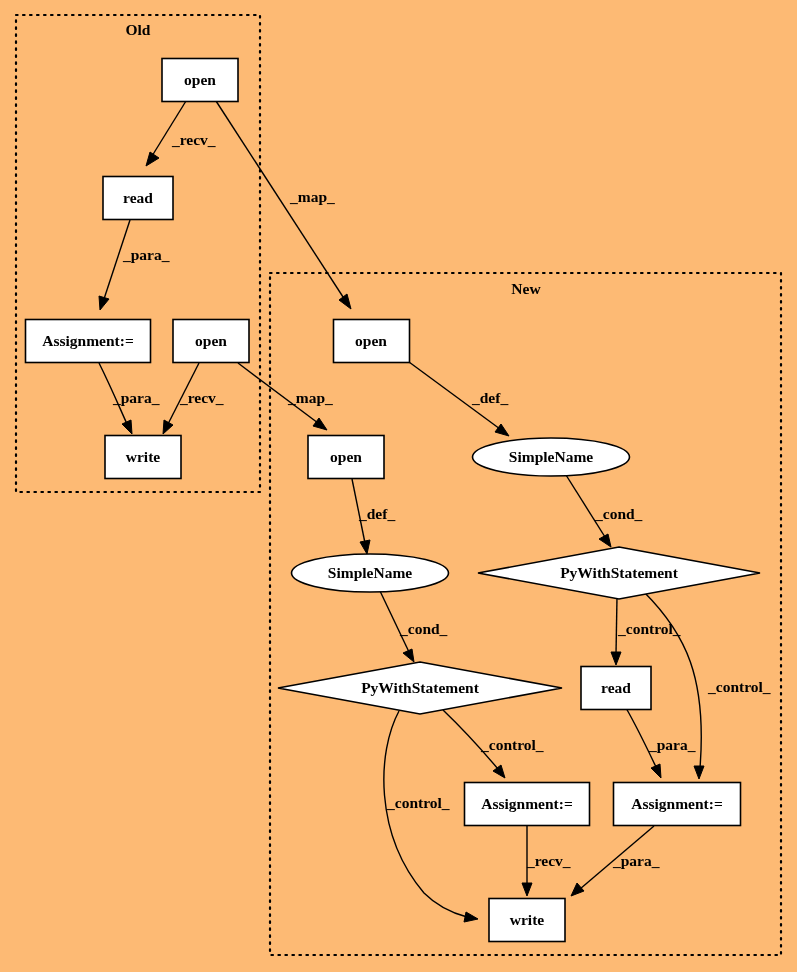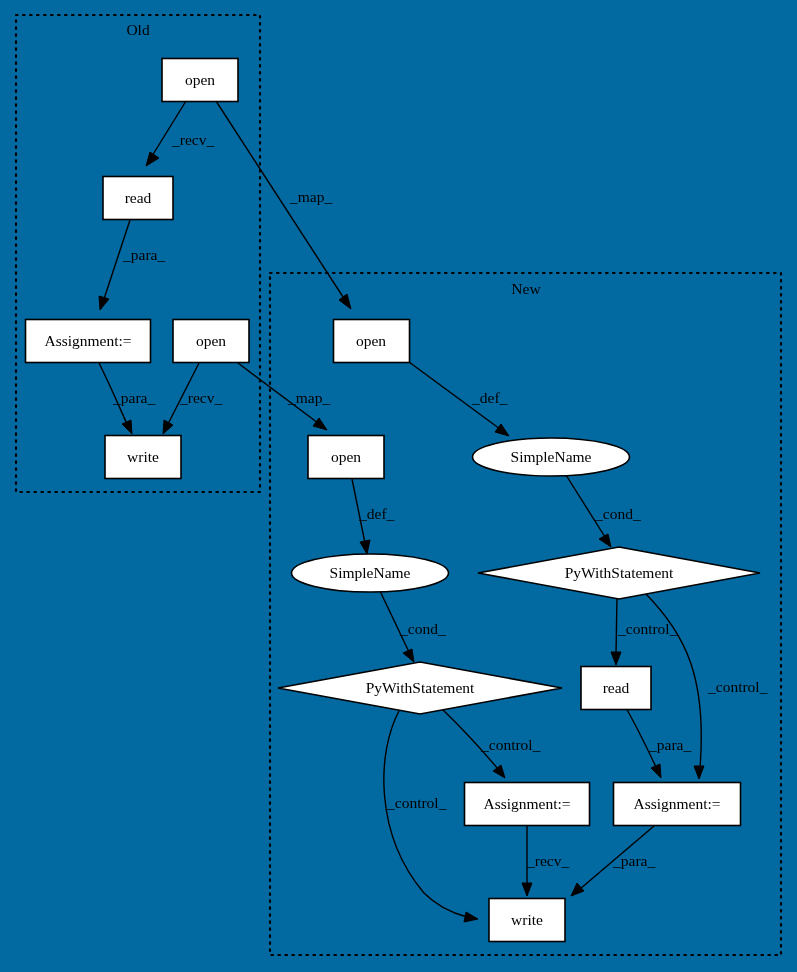--- a/index.html
+++ b/index.html
@@ -7,22 +7,23 @@
     padding: 0;
     background: #ffffff;
   }
   body {
     font-family: "Liberation Serif", "DejaVu Serif", serif;
   }
   #stage {
     position: relative;
     width: 797px;
     height: 972px;
-    background: #0369a1;
+    background: #fdba74;
     overflow: hidden;
+    font-weight: bold;
   }
   #graph-svg {
     position: absolute;
     left: 0;
     top: 0;
     width: 797px;
     height: 972px;
   }
   .cluster-box {
     fill: none;

